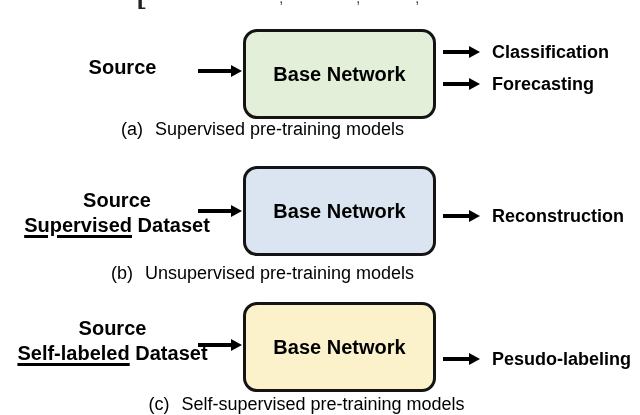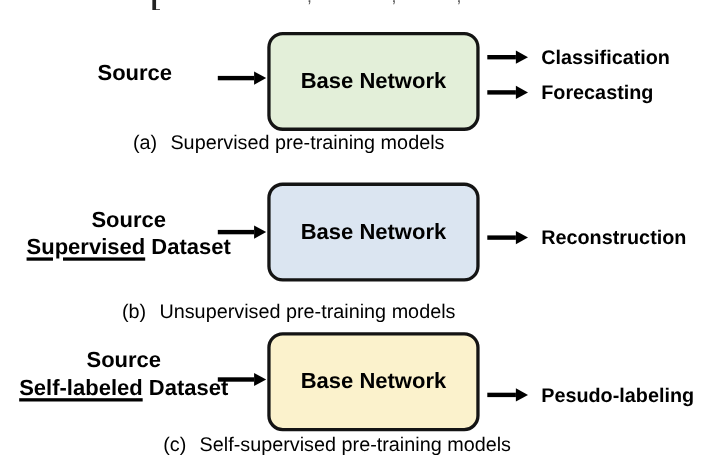--- a/index.html
+++ b/index.html
@@ -47,21 +47,21 @@
   .out .arrow{width:37px;height:14px;}
   .out .arrow .shaft{width:26px;}
   .out-label{font-weight:bold;font-size:18px;white-space:nowrap;}
   .o-a1{top:42px;} .o-a2{top:74px;}
   .o-b1{top:195px;margin-top:11px;}
   .o-c1{top:315px;} .o-c2{top:349px;text-align:right;}
 
   
   .caption{position:absolute;left:0;width:525px;text-align:center;font-size:18px;
            color:#000000;font-weight:400;}
-  .cap-a{top:119px;} .cap-b{top:263px;margin-top:10px;} .cap-c{top:394px;margin-left:44px;}
+  .cap-a{top:119px;} .cap-b{top:263px;} .cap-c{top:394px;margin-left:44px;}
   .cap-prefix{margin-right:12px;}
 </style>
 </head>
 <body>
 
 <div class="canvas">
 
   <div class="top-fragments">
     <span class="frag bracket">[</span>
     <span class="frag comma c1">,</span>

